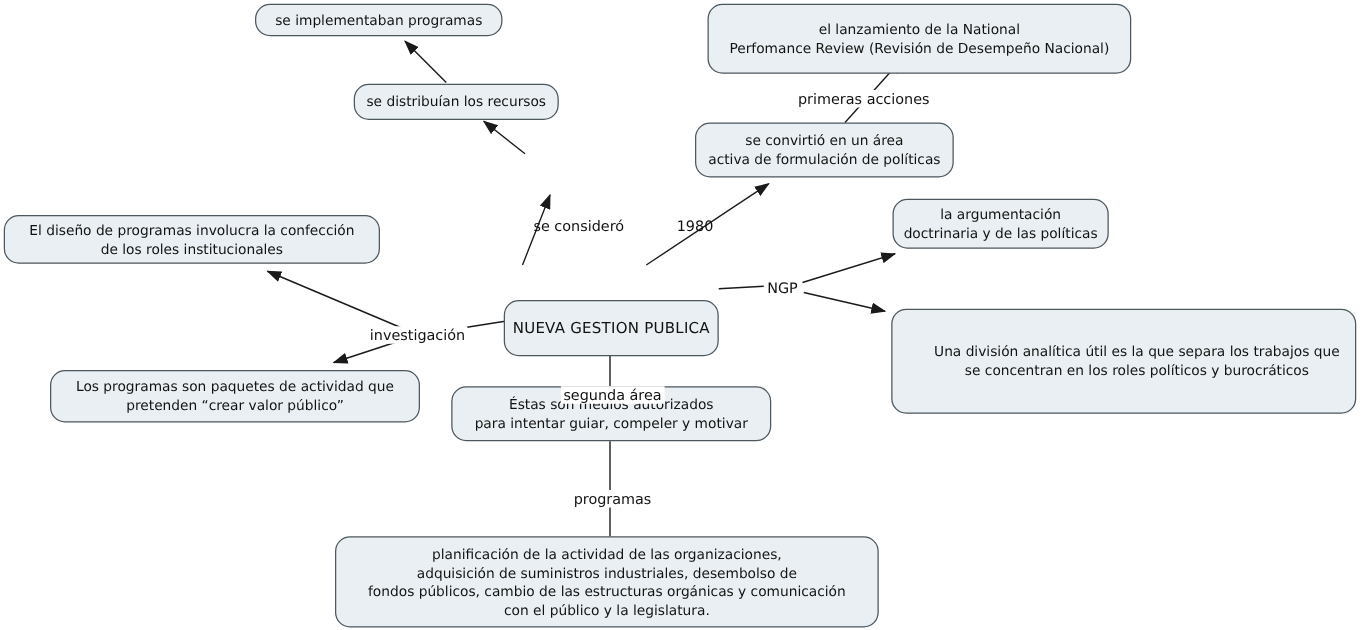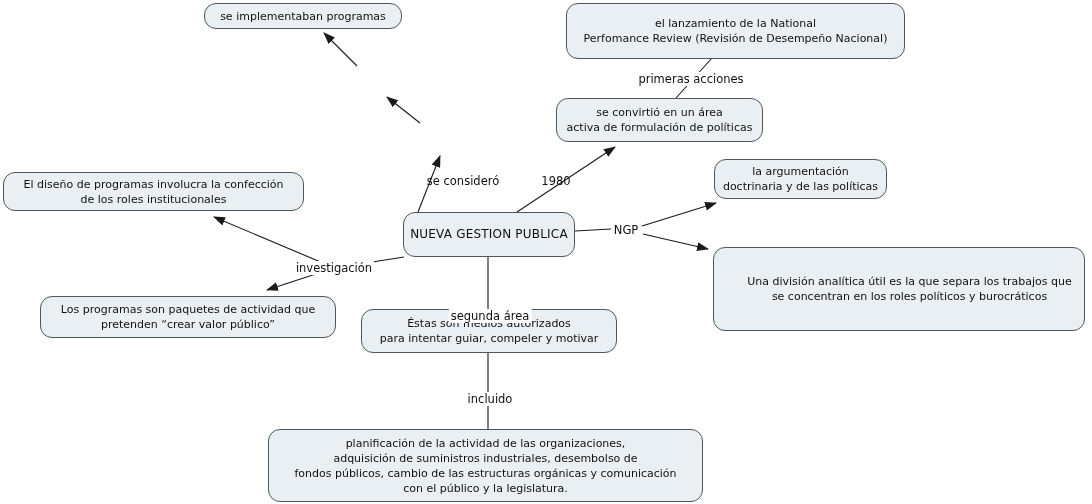--- a/index.html
+++ b/index.html
@@ -29,21 +29,21 @@
     display: flex;
     align-items: center;
     justify-content: center;
     text-align: center;
     font-size: 11px;
     line-height: 15px;
     color: var(--text, #111111);
     white-space: pre-line;
     padding: 1px 3px;
   }
-  .node.title-node { font-size: 12px; letter-spacing: 0.2px; }
+  .node.title-node { font-size: 12px; letter-spacing: 0.2px; margin-top: 28px; }
   .link-label {
     position: absolute;
     transform: translate(-50%, -50%);
     font-size: 11.5px;
     line-height: 14px;
     color: var(--text, #111111);
     background: var(--background, #ffffff);
     padding: 0 2px;
     white-space: nowrap;
   }
@@ -69,20 +69,21 @@
     <line x1="642" y1="226" x2="716" y2="203" marker-end="url(#arrow)"></line>
     <line x1="643" y1="234" x2="708" y2="249" marker-end="url(#arrow)"></line>
     <line x1="404" y1="257" x2="334" y2="268"></line>
     <line x1="330" y1="266" x2="214" y2="217" marker-end="url(#arrow)"></line>
     <line x1="328" y1="270" x2="267" y2="290" marker-end="url(#arrow)"></line>
     <line x1="488" y1="257" x2="488" y2="309"></line>
     <line x1="488" y1="353" x2="488" y2="429"></line>
   </svg>
 
   <div class="node" style="left:204px; top:3px;   width:198px; height:26px;">se implementaban programas</div>
+  <div class="node" style="left:283px; top:67px;  width:164px; height:29px;">se distribuían los recursos</div>
   <div class="node" style="left:566px; top:3px;   width:339px; height:56px;">el lanzamiento de la National
 Perfomance Review (Revisión de Desempeño Nacional)</div>
   <div class="node" style="left:556px; top:98px;  width:207px; height:44px;">se convirtió en un área
 activa de formulación de políticas</div>
   <div class="node" style="left:714px; top:159px; width:173px; height:40px;">la argumentación
 doctrinaria y de las políticas</div>
   <div class="node title-node" style="left:403px; top:212px; width:172px; height:45px;">NUEVA GESTION PUBLICA</div>
   <div class="node" style="left:713px; top:247px; width:372px; height:84px;padding-left:24px;">Una división analítica útil es la que separa los trabajos que
 se concentran en  los roles políticos y burocráticos</div>
   <div class="node" style="left:3px;   top:172px; width:301px; height:39px;">El diseño de programas involucra la confección
@@ -95,15 +96,15 @@
 adquisición de suministros industriales, desembolso de
 fondos públicos, cambio de las estructuras orgánicas y comunicación
 con el público y la legislatura.</div>
 
   <div class="link-label no-bg" style="left:463px; top:181px;">se consideró</div>
   <div class="link-label no-bg" style="left:556px; top:181px;text-align:right;">1980</div>
   <div class="link-label" style="left:691px; top:79px;">primeras acciones</div>
   <div class="link-label" style="left:626px; top:230px;">NGP</div>
   <div class="link-label" style="left:334px; top:268px;">investigación</div>
   <div class="link-label" style="left:490px; top:284px;margin-top:32px;">segunda área</div>
-  <div class="link-label" style="left:490px; top:399px;">incluido</div>
+  <div class="link-label" style="left:490px; top:399px;">programas</div>
 
 </div>
 
 </body></html>

